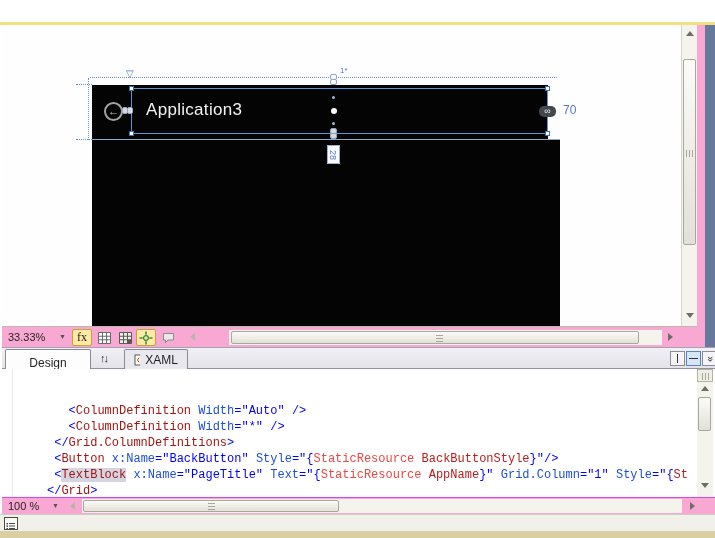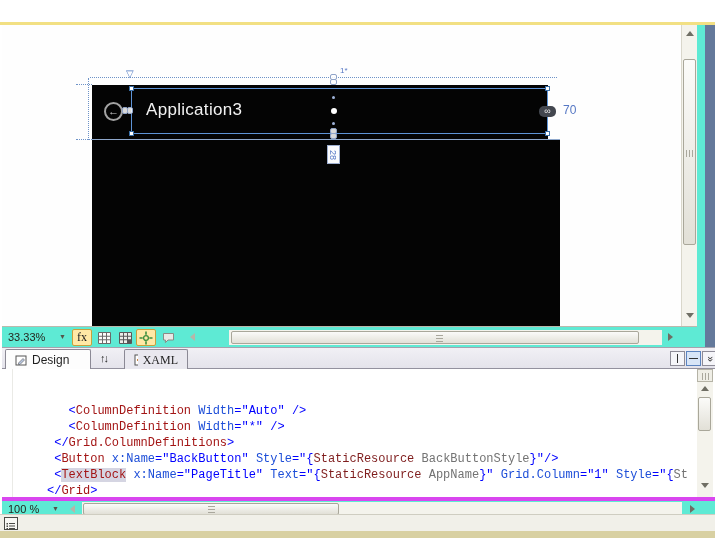--- a/index.html
+++ b/index.html
@@ -37,21 +37,21 @@
            display:flex;align-items:center;justify-content:center;}
   .badge28 span{transform:rotate(90deg);font-size:9px;color:#5577C4;}
   .linkglyph{width:7px;height:11px;}
   .linkglyph i{position:absolute;left:0;width:7px;height:6px;border:1px solid #8FA3C8;
                border-radius:2px;box-sizing:border-box;background:rgba(255,255,255,.85);}
   .linkglyph i.b{top:5px;} .linkglyph i.a{top:0;}
   .dot-s{width:3px;height:3px;background:#9FB3D9;border-radius:50%;}
   .dot-l{width:6px;height:6px;background:#FFFFFF;border-radius:50%;}
 
   
-  .bar{background:#5eead4;}
+  .bar{background:#f9a8d4;}
   .sb-track{background:#F4F3EC;}
   .sb-thumb{background:linear-gradient(#FBFBF9,#E2E0D7);border:1px solid #A9A79A;border-radius:2px;box-sizing:border-box;}
   .grip-h{background:repeating-linear-gradient(90deg,#A9A79C 0 1px,transparent 1px 3px);width:8px;height:7px;}
   .grip-v{background:repeating-linear-gradient(180deg,#A9A79C 0 1px,transparent 1px 3px);width:7px;height:8px;}
   .tri{width:0;height:0;}
   .tri-up{border-left:4px solid transparent;border-right:4px solid transparent;border-bottom:5px solid #6F6E64;}
   .tri-down{border-left:4px solid transparent;border-right:4px solid transparent;border-top:5px solid #6F6E64;}
   .tri-left{border-top:4px solid transparent;border-bottom:4px solid transparent;border-right:5px solid #6F6E64;}
   .tri-right{border-top:4px solid transparent;border-bottom:4px solid transparent;border-left:5px solid #6F6E64;}
   .tri-dim.tri-left{border-right-color:#B7B5A8;}
@@ -72,21 +72,21 @@
           display:flex;align-items:center;justify-content:center;}
   .sq-btn.sel{border-color:#5C84C0;background:#D8E5F7;}
   .rot90{transform:rotate(90deg);display:inline-block;font-size:10px;color:#333;line-height:10px;}
   .swapbtn{font-size:11px;color:#2A2A2A;letter-spacing:-2px;}
 
   
   .editor{background:#FFFFFF;font-family:"Liberation Mono","DejaVu Sans Mono",monospace;
           font-size:12px;line-height:16px;white-space:pre;overflow:hidden;}
   .code-line{height:16px;}
   .tok-p{color:#000000;} .tok-d{color:#0000FF;} .tok-t{color:#A31515;}
-  .tok-a{color:#1d4ed8;} .tok-v{color:#737373;text-align:right;} .tok-r{color:#7f1d1d;} .tok-h{color:#A31515;background:#D5D5E2;}
+  .tok-a{color:#1d4ed8;} .tok-v{color:#b91c1c;text-align:right;} .tok-r{color:#ef4444;} .tok-h{color:#A31515;background:#D5D5E2;}
   .gutter-line{width:0;border-left:1px solid #EAEAE6;}
 
   .strip-bottom{background:#F1F0E9;border-top:1px solid #CFCDC1;}
   .tan{background:#D8D0A2;}
   .darkstrip{background:#64799B;}
   .tiny-label{font-size:8px;}
 </style>
 </head>
 <body>
 
@@ -190,31 +190,31 @@
         <div class="abs grip-v" style="left:204px;top:3px;"></div>
       </div>
     </div>
     <div class="abs tri tri-right" style="left:666px;top:6px;"></div>
   </div>
 
   <div class="abs darkstrip" style="left:705px;top:25px;width:10px;height:322px;"></div>
   <div class="abs bar" style="left:697px;top:25px;width:8px;height:322px;"></div>
 
   <div class="abs splitbar" style="left:2px;top:347px;width:713px;height:22px;">
-    <div class="abs view-tab active" style="left:3px;top:1px;width:86px;">
+    <div class="abs view-tab active" style="left:3px;top:1px;width:86px;flex-direction:column;">
       <svg width="12" height="12">
           <rect x="1" y="2" width="10" height="9" fill="#FFF" stroke="#555"></rect>
           <path d="M3.5 9l4.5-4.5 1.5 1.5L5 10.5H3.5z" fill="#B8C6E0" stroke="#555" stroke-width=".6"></path>
         </svg>
       <span>Design</span>
     </div>
     <div class="abs swapbtn" style="left:98px;top:4px;">
       <span>↑↓</span>
     </div>
-    <div class="abs view-tab inactive" style="left:122px;top:1px;width:64px;font-family:Liberation Serif, serif;">
+    <div class="abs view-tab inactive" style="left:122px;top:1px;width:64px;">
       <svg width="12" height="12">
           <rect x="1" y="1" width="10" height="10" fill="#FFF" stroke="#555"></rect>
           <path d="M5 3.8L3.4 6L5 8.2 M7 3.8L8.6 6L7 8.2" stroke="#B85C00" fill="none"></path>
         </svg>
       <span>XAML</span>
     </div>
     <div class="abs sq-btn" style="left:668px;top:3px;">
       <div style="width:1px;height:9px;background:#333;"></div>
     </div>
     <div class="abs sq-btn sel" style="left:684px;top:3px;">
@@ -236,21 +236,21 @@
     </div>
     <div class="abs" style="left:4px;top:17px;">
         <div class="tri tri-up"></div>
       </div>
     <div class="abs sb-thumb" style="left:1px;top:28px;width:13px;height:34px;"></div>
     <div class="abs" style="left:4px;top:114px;">
         <div class="tri tri-down"></div>
       </div>
   </div>
 
-  <div class="abs bar" style="left:2px;top:497px;width:713px;height:17px;border-top:4px solid #d946ef;box-sizing:border-box;">
+  <div class="abs bar" style="left:2px;top:497px;width:713px;height:17px;border-top:1px solid #d946ef;box-sizing:border-box;">
     <span class="abs zoom-txt" style="left:6px;top:2px;">100 %</span>
     <span class="abs caret" style="left:50px;top:4px;">▼</span>
     <div class="abs tri tri-left tri-dim" style="left:68px;top:4px;"></div>
     <div class="abs sb-track" style="left:80px;top:1px;width:600px;height:14px;">
       <div class="abs sb-thumb" style="left:1px;top:1px;width:256px;height:12px;">
         <div class="abs grip-v" style="left:124px;top:2px;"></div>
       </div>
     </div>
     <div class="abs tri tri-right" style="left:688px;top:4px;"></div>
   </div>

